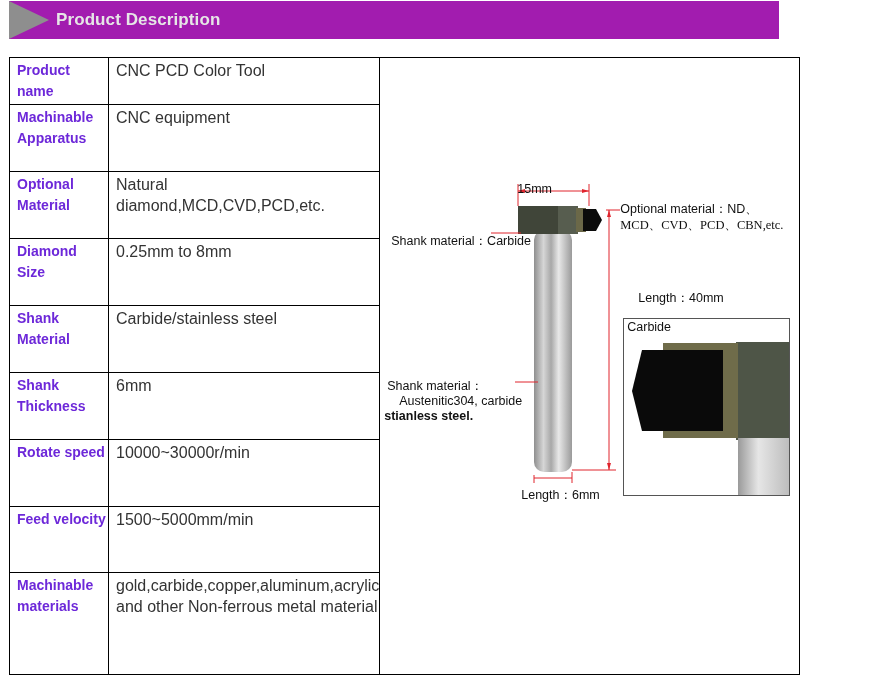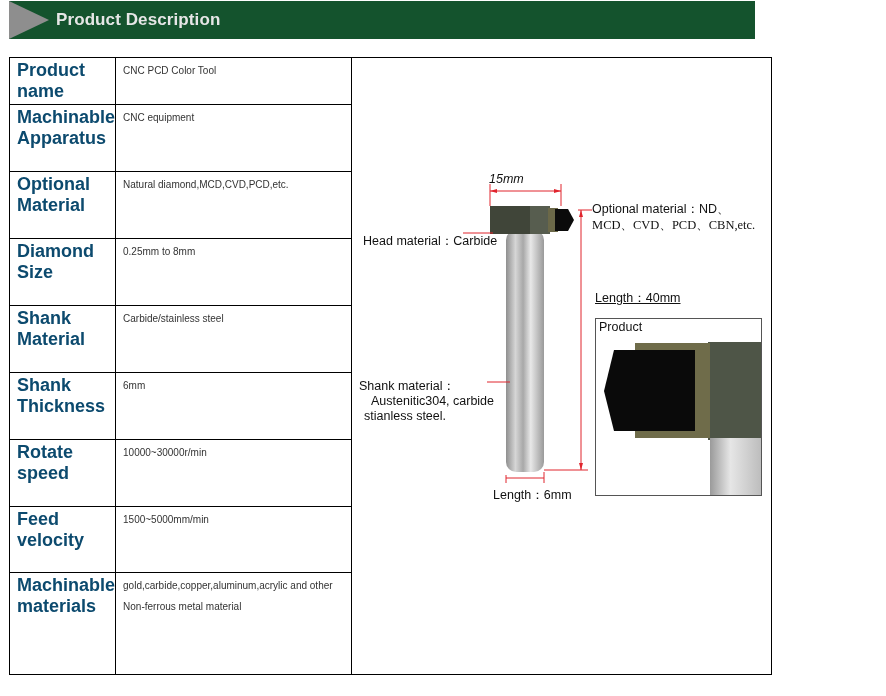--- a/index.html
+++ b/index.html
@@ -1,25 +1,25 @@
 <!DOCTYPE html>
 <html><head>
 <meta charset="utf-8">
 <style>
   html, body { margin:0; padding:0; background:#ffffff; }
   body { width:886px; height:696px; position:relative; overflow:hidden; font-family:"Liberation Sans", sans-serif; }
 
-  .header-bar { position:absolute; left:9px; top:1px; width:746px; height:38px; background:#14532d; }
+  .header-bar { position:absolute; left:9px; top:1px; width:746px; height:38px; background:#a21caf;padding-left:24px; }
   .header-arrow { position:absolute; left:0; top:0; width:0; height:0; border-top:19px solid transparent; border-bottom:19px solid transparent; border-left:40px solid #8e8e8e; }
   .header-title { position:absolute; left:47px; top:9px; color:#e6e6e6; font-size:17px; font-weight:bold; letter-spacing:0.1px; }
 
   .spec-table { position:absolute; left:9px; top:57px; border-collapse:collapse; table-layout:fixed; }
   .spec-table td { border:1px solid #000; vertical-align:top; padding:0; }
-  .key-cell { width:91px; padding:2px 0 0 7px !important; font-weight:bold; font-size:18px; line-height:21px; color:#0c4a6e; }
-  .val-cell { width:228px; padding:2px 0 0 7px !important; font-size:10px; line-height:21px; color:#333; }
+  .key-cell { width:91px; padding:2px 0 0 7px !important; font-weight:bold; font-size:14px; line-height:21px; color:#6d28d9; }
+  .val-cell { width:228px; padding:2px 0 0 7px !important; font-size:16px; line-height:21px; color:#333; }
   .img-cell { width:419px; position:relative; }
 
   .diagram { position:absolute; left:0; top:0; width:419px; height:616px; }
   .lbl { position:absolute; font-size:12.5px; color:#111; line-height:15px; white-space:nowrap; }
 </style>
 </head>
 <body>
 
 <div class="header-bar">
   <div class="header-arrow"></div>
@@ -77,29 +77,29 @@
           <line x1="192" y1="414" x2="192" y2="425" stroke="#e0242d" stroke-width="1"></line>
           <line x1="154" y1="420" x2="192" y2="420" stroke="#e0242d" stroke-width="1"></line>
 
           <rect x="243.5" y="260.5" width="166" height="177" fill="#ffffff" stroke="#555" stroke-width="1"></rect>
           <rect x="356" y="284" width="53" height="98" fill="#4e5547"></rect>
           <rect x="283" y="285" width="75" height="95" fill="#6f6c4a"></rect>
           <rect x="358" y="380" width="51" height="57" fill="url(#shankG2)"></rect>
           <polygon points="262,292 343,292 343,373 262,373 252,333" fill="#0a0a0a"></polygon>
         </svg>
 
-        <div class="lbl" style="left:137px;top:114px;font-style:italic;">15mm</div>
-        <div class="lbl" style="left:11px;top:176px;">Head material：Carbide</div>
+        <div class="lbl" style="left:137px;top:124px;">15mm</div>
+        <div class="lbl" style="left:11px;top:176px;">Shank material：Carbide</div>
         <div class="lbl" style="left:240px;top:144px;text-align:center;">Optional material：ND、</div>
         <div class="lbl" style="left:240px;top:160px;font-family:Liberation Serif, serif;">MCD、CVD、PCD、CBN,etc.</div>
-        <div class="lbl" style="left:243px;top:233px;text-decoration:underline;">Length：40mm</div>
-        <div class="lbl" style="left:247px;top:262px;">Product</div>
+        <div class="lbl" style="left:258px;top:233px;">Length：40mm</div>
+        <div class="lbl" style="left:247px;top:262px;">Carbide</div>
         <div class="lbl" style="left:7px;top:321px;">Shank material：</div>
         <div class="lbl" style="left:19px;top:336px;text-align:center;">Austenitic304, carbide</div>
-        <div class="lbl" style="left:12px;top:351px;">stianless steel.</div>
+        <div class="lbl" style="left:4px;top:351px;font-weight:bold;">stianless steel.</div>
         <div class="lbl" style="left:141px;top:430px;">Length：6mm</div>
       </div>
     </td>
   </tr>
   <tr style="height:67px">
     <td class="key-cell">Machinable Apparatus</td>
     <td class="val-cell">CNC equipment</td>
   </tr>
   <tr style="height:67px">
     <td class="key-cell">Optional Material</td>

